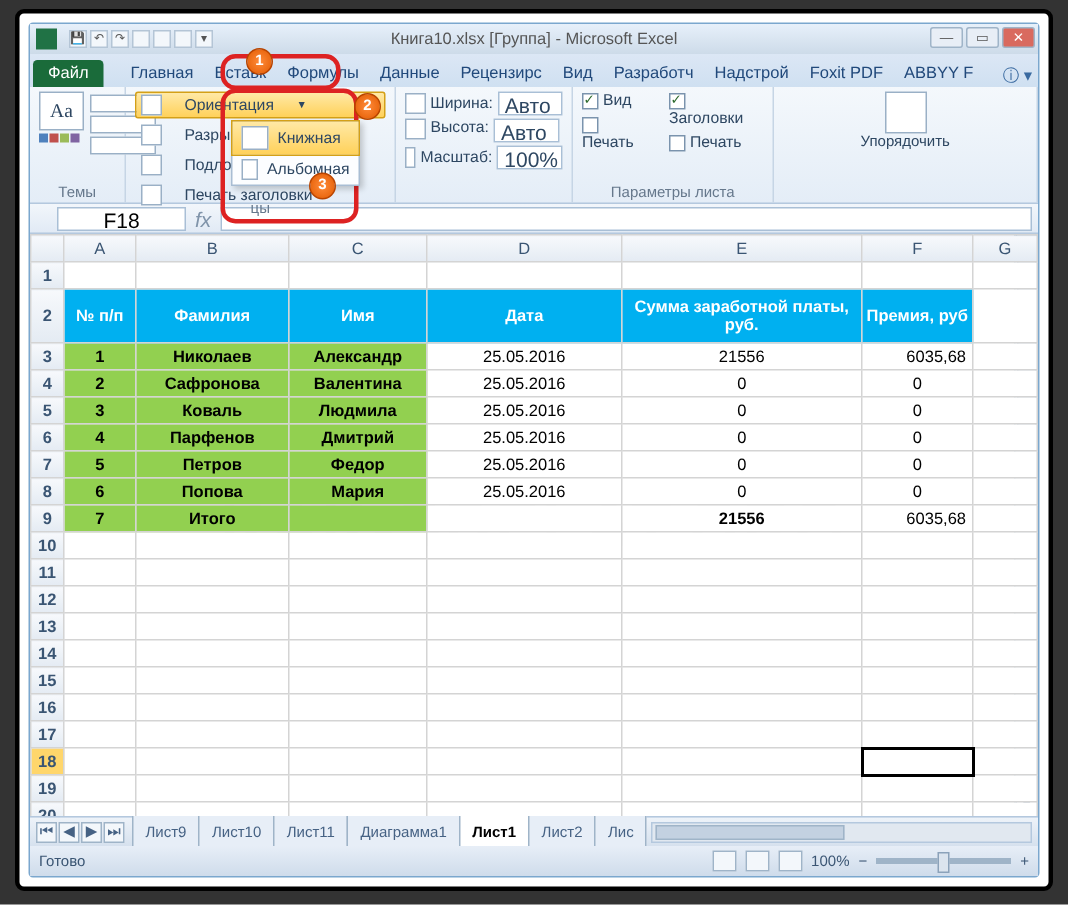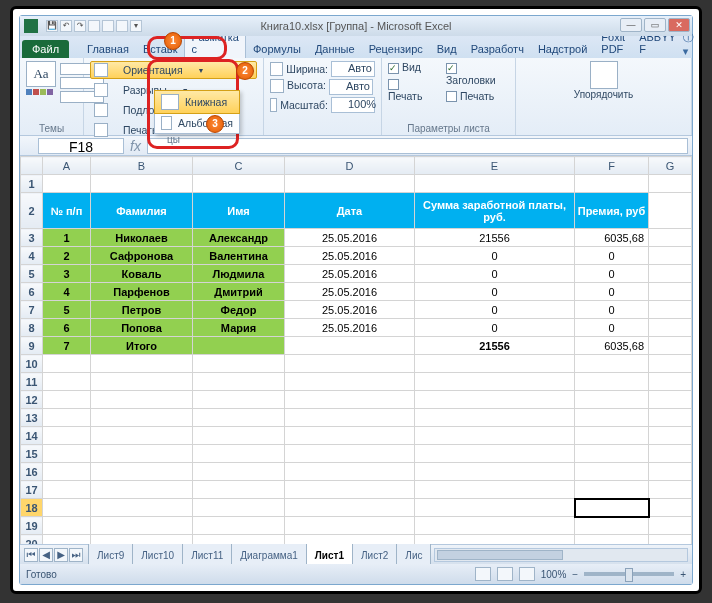--- a/index.html
+++ b/index.html
@@ -30,30 +30,30 @@
 .rbtn.hl { background: linear-gradient(#ffe9a6,#ffd15a); border-color: #d4a017; }
 .ricon { width: 14px; height: 14px; background: #fff; border: 1px solid #9ab0c6; }
 .ricon.lg { width: 28px; height: 28px; }
 .caret { font-size: 7px; }
 
 .aa-box { width: 30px; height: 26px; border: 1px solid #9ab0c6; background: #fff; text-align: center; font: 13px Georgia; line-height: 24px; }
 .swatches { display: flex; gap: 1px; margin-top: 2px; }
 .swatches span { width: 6px; height: 6px; }
 .paldrop { width: 44px; height: 12px; border: 1px solid #9ab0c6; background: #fff; margin-top: 2px; }
 
-.input-sm { height: 16px; border: 1px solid #a9bfd6; background: #fff; font-size: 11px; padding: 0 2px 0 16px; }
+.input-sm { height: 16px; border: 1px solid #a9bfd6; background: #fff; font-size: 14px; padding: 0 2px 0 4px; }
 .cb { width: 11px; height: 11px; border: 1px solid #7a93ad; background: #fff; display: inline-block; vertical-align: middle; }
 .cb.chk::after { content: "✓"; font-size: 9px; color: #2e6b2e; position: relative; top: -3px; left: 0; }
 
 .callout { border: 3px solid #d22; border-radius: 10px; position: absolute; pointer-events: none; }
 .callout.c1 { left: 127px; top: -22px; width: 80px; height: 24px; }
 .callout.c2 { left: 127px; top: 1px; width: 92px; height: 90px; }
 .badge { position: absolute; width: 18px; height: 18px; border-radius: 50%; background: radial-gradient(#ff8b3a,#e25a00); border: 1px solid #b84400; color: #fff; font-size: 10px; font-weight: bold; text-align: center; line-height: 16px; z-index: 20; }
 
-.dropdown { position: absolute; left: 134px; top: 32px; width: 86px; background: #fcfdff; border: 1px solid #a9bdd3; box-shadow: 2px 2px 4px rgba(0,0,0,.2); z-index: 15; }
+.dropdown { position: absolute; left: 134px; top: 22px; width: 86px; background: #fcfdff; border: 1px solid #a9bdd3; box-shadow: 2px 2px 4px rgba(0,0,0,.2); z-index: 15; }
 .dd-item { display: flex; align-items: center; gap: 6px; padding: 3px 6px; font-size: 10.5px; }
 .dd-item.sel { background: linear-gradient(#ffe9a6,#ffd15a); border: 1px solid #d4a017; margin: -1px; }
 .dd-icon { width: 18px; height: 16px; background: #fff; border: 1px solid #9ab0c6; }
 .dd-icon.land { width: 20px; height: 14px; }
 
 .fbar { height: 20px; background: linear-gradient(#f2f6fb,#e1eaf5); border-bottom: 1px solid #b4c8de; display: flex; align-items: center; font-size: 14px; }
 .namebox { width: 86px; height: 16px; margin-left: 18px; border: 1px solid #a9bfd6; background: #fff; padding: 0 4px; text-align: center; }
 .fxlabel { margin: 0 6px; color: #8094aa; font-style: italic; }
 .fxinput { flex: 1; height: 16px; border: 1px solid #a9bfd6; background: #fff; margin-right: 4px; }
 
@@ -114,21 +114,20 @@
       <span>—</span>
       <span>▭</span>
       <span class="close">✕</span>
     </div>
   </div>
 
   <div class="ribbon-tabs">
     <div class="ftab">Файл</div>
     <div class="rtab">Главная</div>
     <div class="rtab">Вставк</div>
-    <div class="rtab active">Разметка с</div>
     <div class="rtab">Формулы</div>
     <div class="rtab">Данные</div>
     <div class="rtab">Рецензирс</div>
     <div class="rtab">Вид</div>
     <div class="rtab">Разработч</div>
     <div class="rtab">Надстрой</div>
     <div class="rtab">Foxit PDF</div>
     <div class="rtab">ABBYY F</div>
     <div class="ribhelp">ⓘ ▾</div>
   </div>

